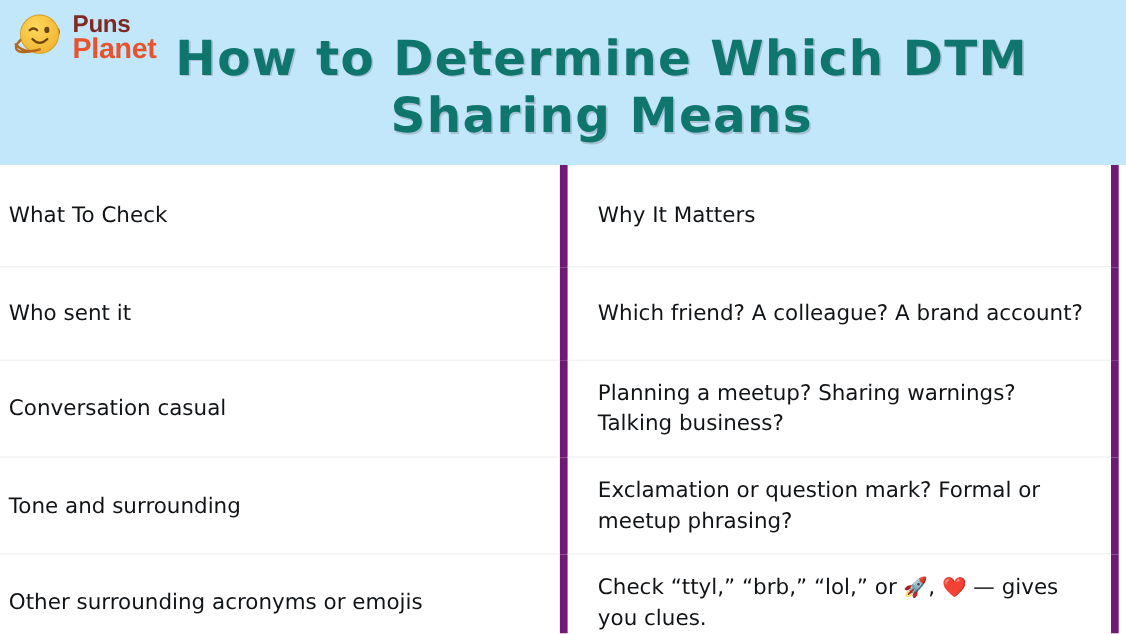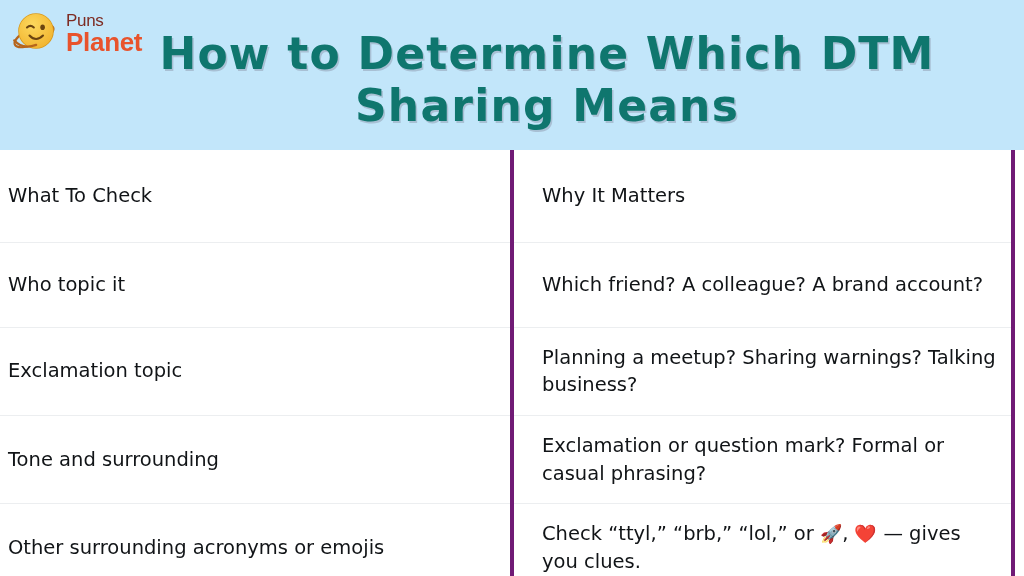--- a/index.html
+++ b/index.html
@@ -45,22 +45,22 @@
   }
 
   .brand-words {
     display: flex;
     flex-direction: column;
     line-height: 0.96;
     padding-top: 2px;
   }
 
   .brand-word-1 {
-    font-size: 17px;
-    font-weight: normal;
+    font-size: 22px;
+    font-weight: bold;
     color: #7d2b22;
     letter-spacing: -0.3px;
   }
 
   .brand-word-2 {
     font-size: 26px;
     font-weight: bold;
     color: #e8532c;
     letter-spacing: -0.3px;
   }
@@ -93,21 +93,21 @@
     width: 1013px;
     border-collapse: collapse;
     table-layout: fixed;
     background: #ffffff;
   }
 
   .tbl col.c1 { width: 512px; }
   .tbl col.c2 { width: 501px; }
 
   .tbl th, .tbl td {
-    border-right: 4px solid #701a75;
+    border-right: 7px solid #701a75;
     border-bottom: 1px solid #eceef0;
     vertical-align: middle;
     text-align: left;
     font-weight: normal;
     color: #111417;
     font-family: "DejaVu Sans", sans-serif;
     font-size: 19.5px;
     line-height: 1.42;
     padding: 16px 14px 16px 8px;
   }
@@ -179,30 +179,30 @@
 
       <thead>
         <tr>
           <th class="col-a">What To Check</th>
           <th class="col-b">Why It Matters</th>
         </tr>
       </thead>
 
       <tbody>
         <tr class="body-row">
-          <td class="col-a">Who topic it</td>
+          <td class="col-a">Who sent it</td>
           <td class="col-b">Which friend? A colleague? A brand account?</td>
         </tr>
         <tr class="body-row">
-          <td class="col-a">Exclamation topic</td>
+          <td class="col-a">Conversation casual</td>
           <td class="col-b">Planning a meetup? Sharing warnings? Talking business?</td>
         </tr>
         <tr class="body-row">
           <td class="col-a">Tone and surrounding</td>
-          <td class="col-b">Exclamation or question mark? Formal or casual phrasing?</td>
+          <td class="col-b">Exclamation or question mark? Formal or meetup phrasing?</td>
         </tr>
         <tr class="body-row">
           <td class="col-a">Other surrounding acronyms or emojis</td>
           <td class="col-b"><span>Check “ttyl,” “brb,” “lol,” or </span><span class="emoji emoji-rocket">🚀</span><span>, </span><span class="emoji emoji-heart">❤️</span><span> — gives you clues.</span></td>
         </tr>
       </tbody>
     </table>
   </div>
 
 </div>

